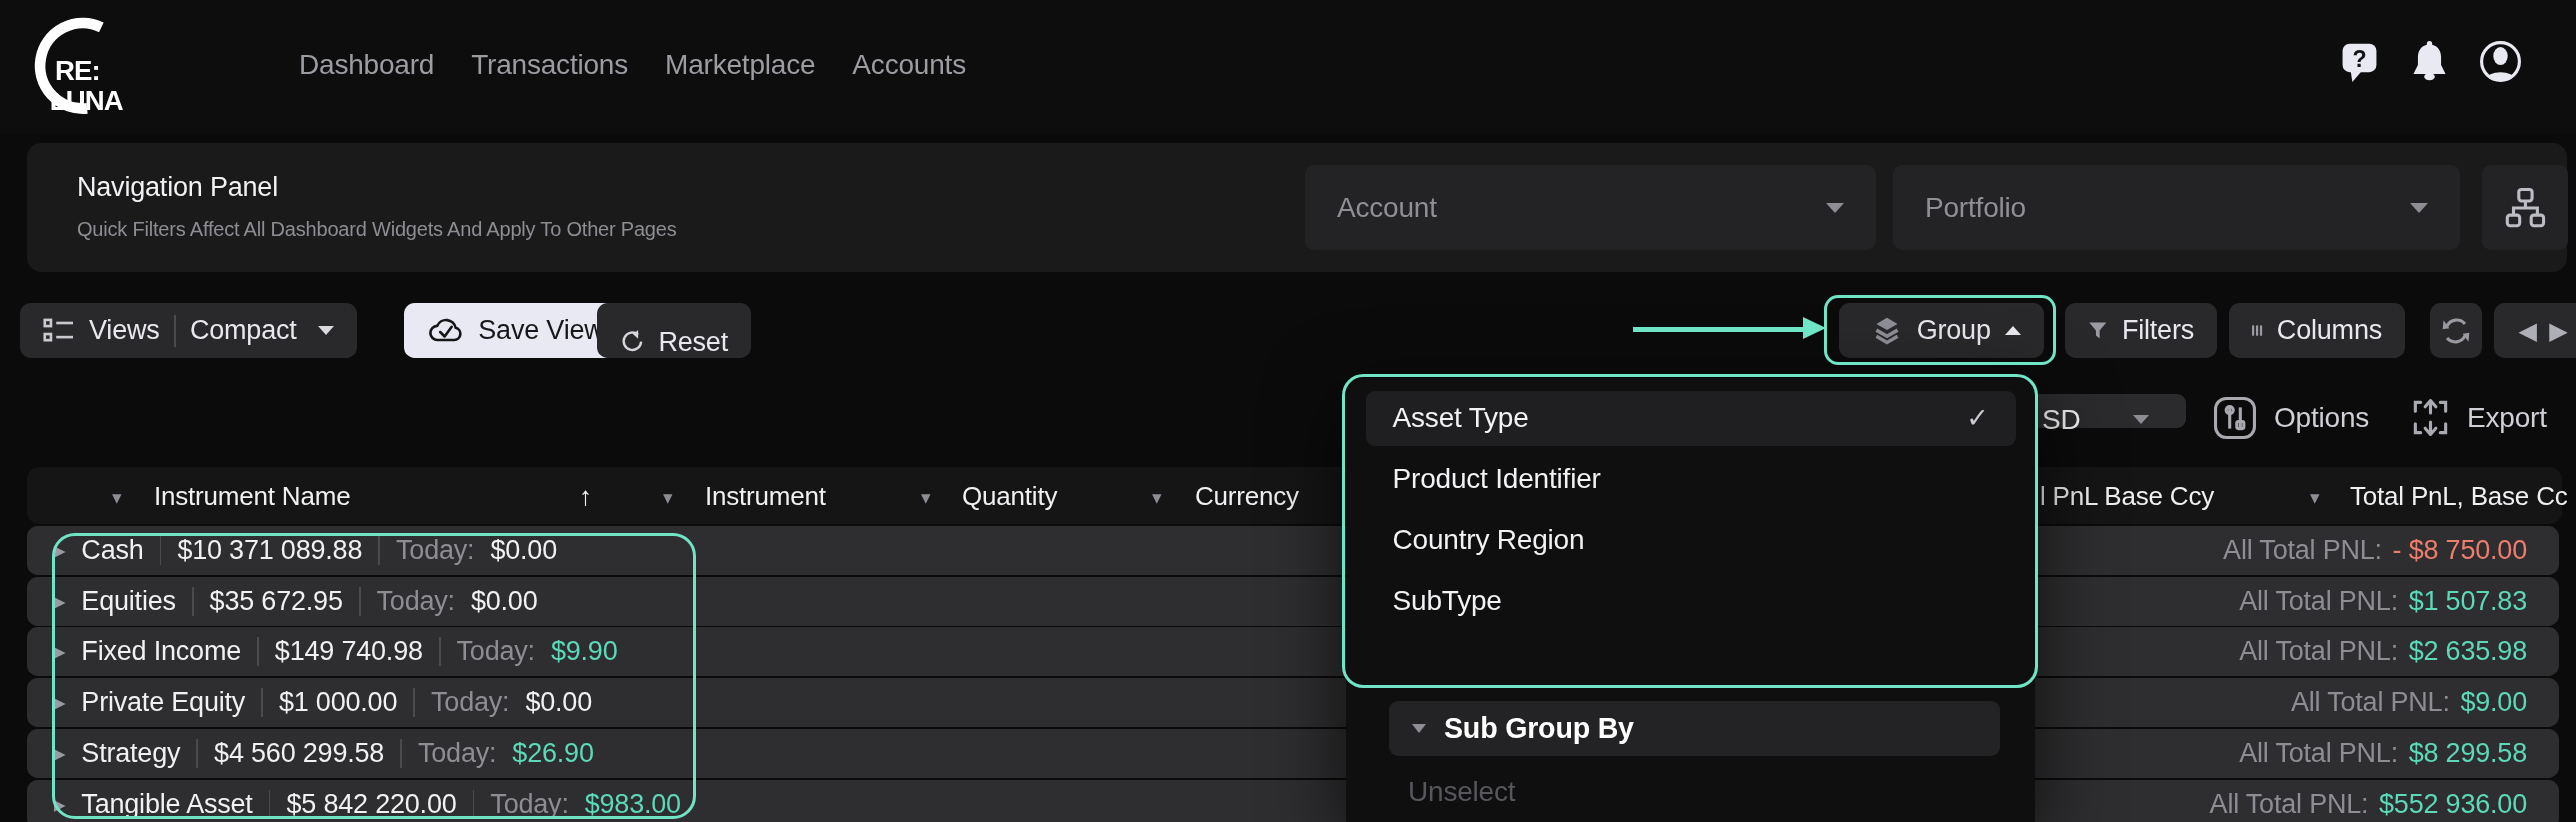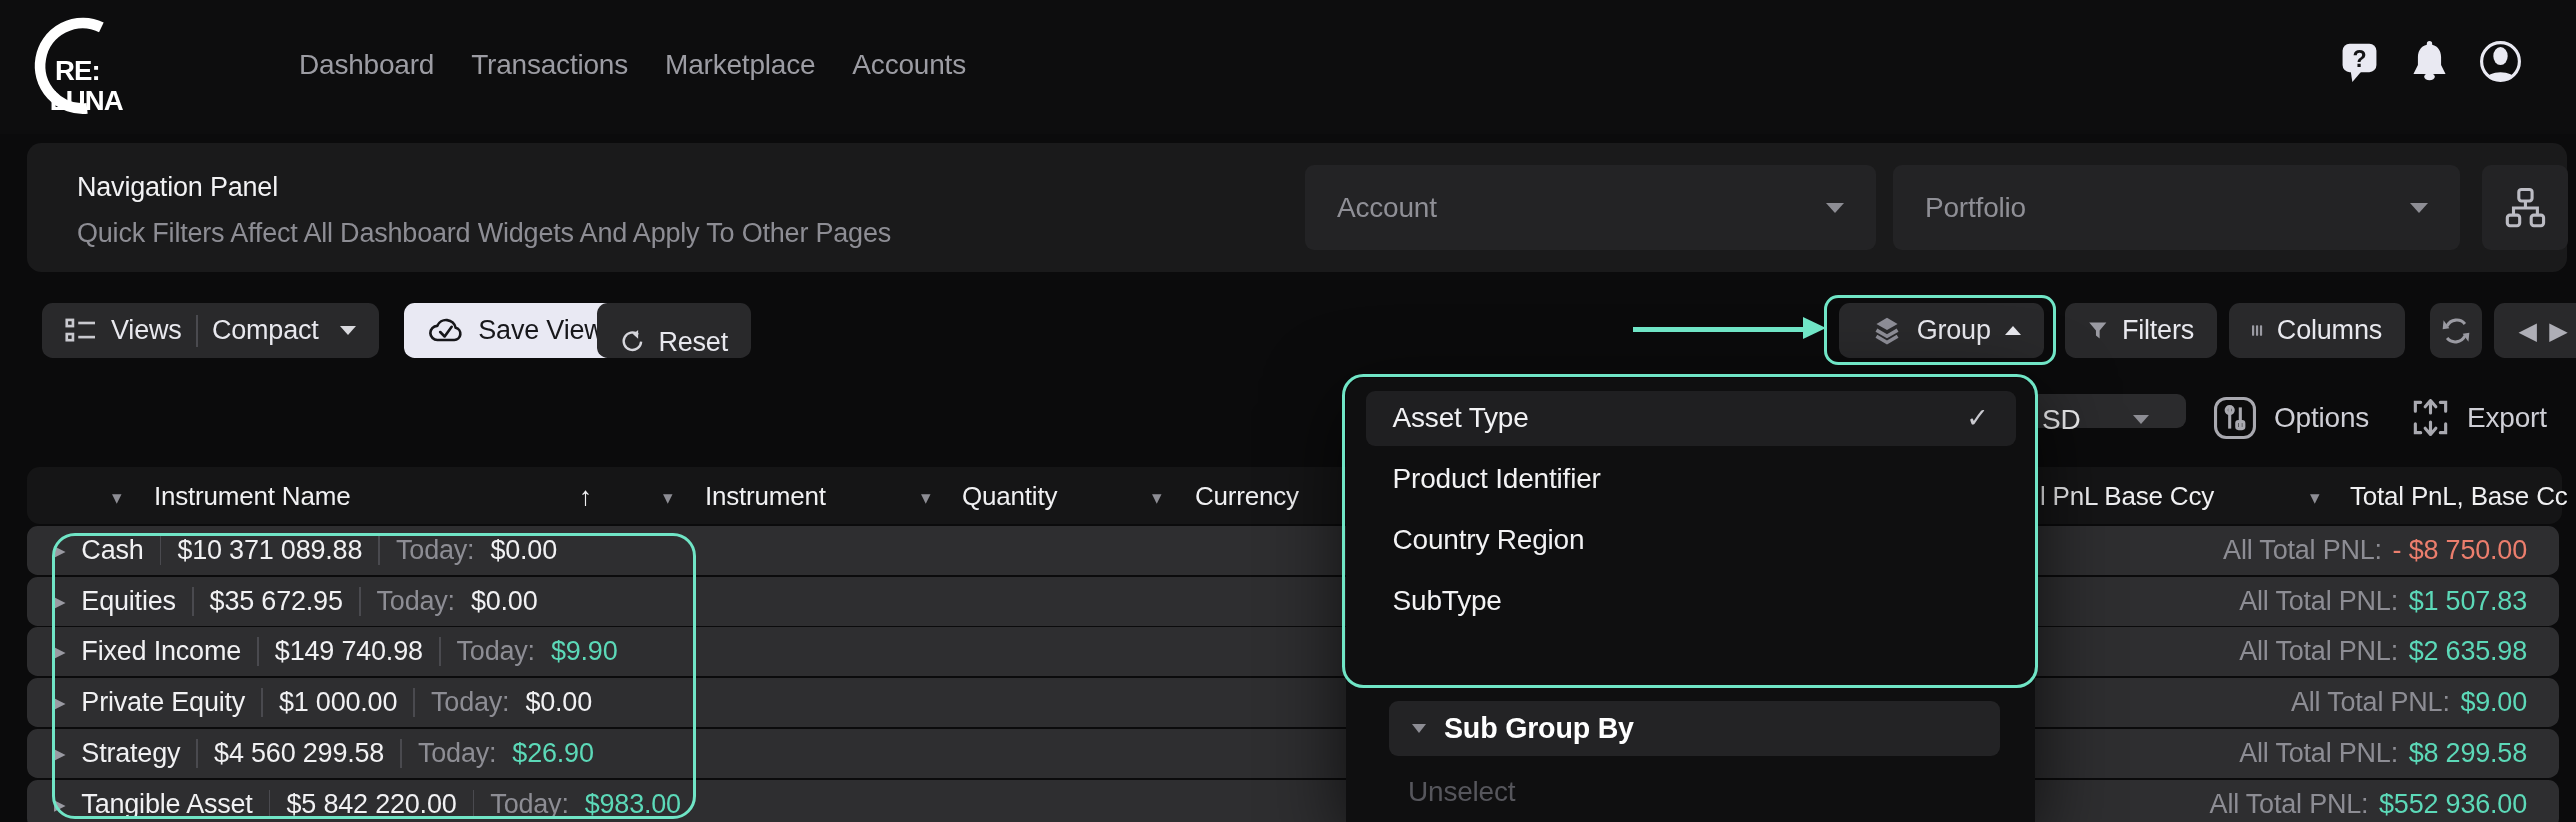--- a/index.html
+++ b/index.html
@@ -13,21 +13,21 @@
   .navlinks { position:absolute; left:299px; top:36px; height:57px; display:flex; align-items:center; gap:37px; }
   .navlink { color:#9c9ca3; font-size:28px; cursor:pointer; }
   .navlink.active { color:#ffffff; font-weight:600; border:2.7px solid var(--accent); border-radius:14.3px; padding:8px 21.4px; }
   .navicons { position:absolute; left:2339px; top:39px; display:flex; align-items:center; gap:28.6px; }
 
   :root { --accent:#70e5c6; --positive:#5cd9b8; --negative:#ec7e6d; }
 
   
   .navpanel { position:absolute; left:27px; top:143px; width:2540px; height:129px; background:#1a1a1b; border-radius:14.3px; }
   .np-title { position:absolute; left:50px; top:28.6px; color:#f2f2f4; font-size:27px; }
-  .np-sub   { position:absolute; left:50px; top:75px; color:#8d8d94; font-size:27px; }
+  .np-sub   { position:absolute; left:50px; top:75px; color:#8d8d94; font-size:20px; }
   .select { position:absolute; top:22px; height:85px; background:#232325; border-radius:9px; display:flex; align-items:center;
             color:#8f8f96; font-size:28px; padding:0 32px; justify-content:space-between; cursor:pointer; }
   .caret-down { width:0; height:0; border-left:9px solid transparent; border-right:9px solid transparent; border-top:10.7px solid #8d8d94; }
   .iconbtn-lg { position:absolute; top:22px; width:86px; height:85px; background:#232325; border-radius:9px;
                 display:flex; align-items:center; justify-content:center; cursor:pointer; }
 
   
   .btn { position:absolute; top:303px; height:55px; background:#29292b; border-radius:10.7px; display:flex; align-items:center;
          gap:14.3px; padding:0 23px; color:#e8e8ee; font-size:27px; cursor:pointer; }
   .btn .divider { width:1.8px; height:32px; background:#4a4a4f; }
@@ -134,21 +134,21 @@
     <div class="iconbtn-lg" style="left:2455px;">
       <svg width="46" height="46" viewBox="0 0 52 52" fill="none" stroke="#bcbcc4" stroke-width="3.5">
         <rect x="19" y="5" width="15" height="13" rx="3"></rect>
         <path d="M26.5 18 v8 M13 34 v-8 h27 v8"></path>
         <rect x="6" y="34" width="14" height="12" rx="3"></rect>
         <rect x="33" y="34" width="14" height="12" rx="3"></rect>
       </svg>
     </div>
   </div>
 
-  <div class="btn" style="left:42px; width:337px;">
+  <div class="btn" style="left:20px; width:337px;">
     <svg width="32" height="25" viewBox="0 0 36 28" fill="none" stroke="#c9c9cf" stroke-width="3">
       <rect x="2" y="2" width="7" height="7"></rect>
       <line x1="15" y1="5.5" x2="34" y2="5.5"></line>
       <rect x="2" y="18" width="7" height="7"></rect>
       <line x1="15" y1="21.5" x2="34" y2="21.5"></line>
     </svg>
     <span>Views</span>
     <span class="divider"></span>
     <span>Compact</span>
     <span class="caret-down" style="margin-left:7.1px; border-left-width:8px; border-right-width:8px; border-top-width:9.8px; border-top-color:#d9d9de;"></span>

